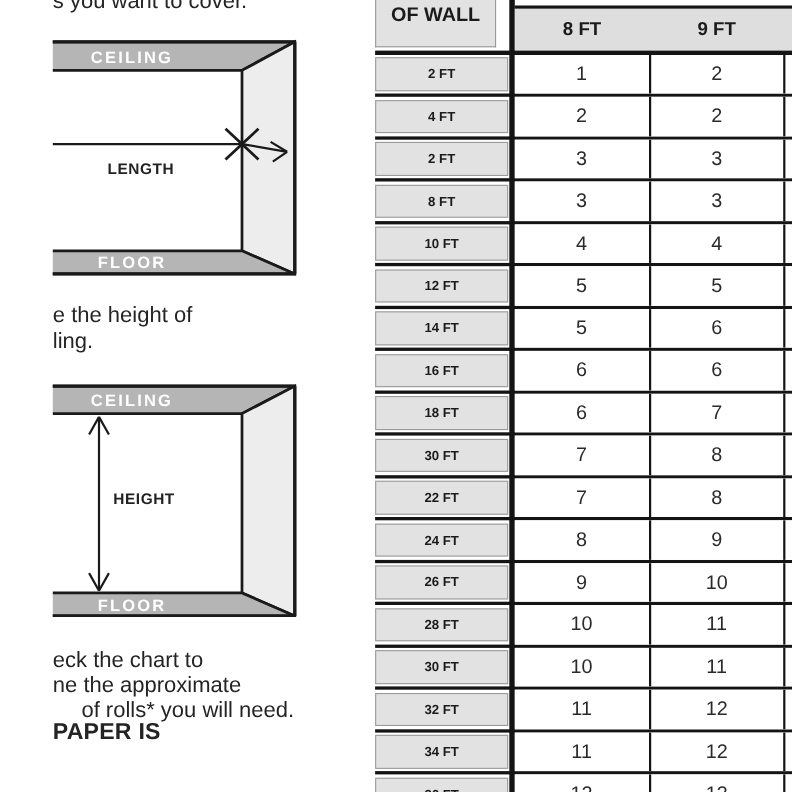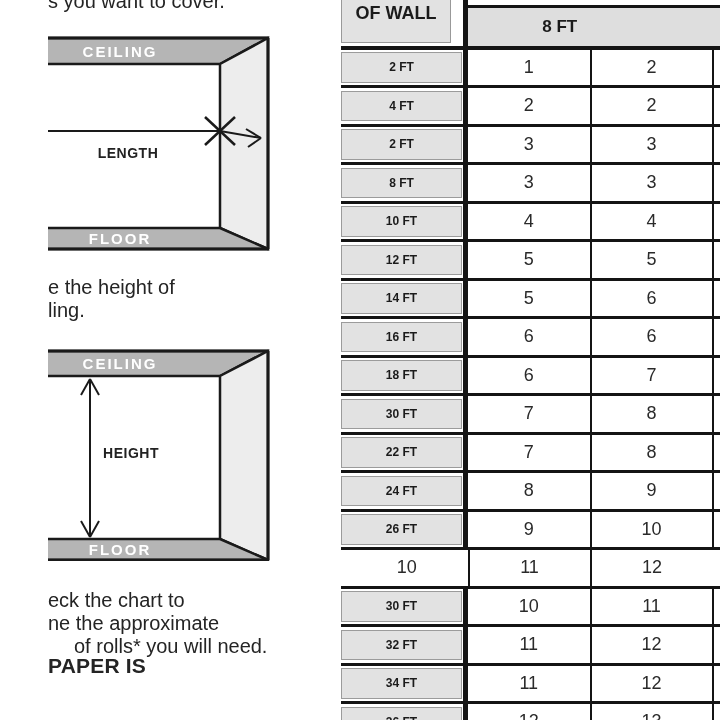--- a/index.html
+++ b/index.html
@@ -108,20 +108,21 @@
   </div>
 
   <div class="frag frag-bold">PAPER IS</div>
 
   <div class="tbl">
     <div class="vthick"></div>
     <div class="corner">OF WALL</div>
     <div class="hline-top"></div>
     <div class="hband">
       <div class="hcell">8 FT</div>
+      <div class="hcell">9 FT</div>
       <div class="hcell">10 FT</div>
     </div>
     <div class="hline-mid"></div>
     <div class="tbody">
   <div class="trow">
     <div class="tlabel-wrap">
       <div class="tlabel">2 FT</div>
     </div>
     <div class="tspacer"></div>
     <div class="tcell c1">1</div>
@@ -243,20 +244,23 @@
     <div class="tlabel-wrap">
       <div class="tlabel">26 FT</div>
     </div>
     <div class="tspacer"></div>
     <div class="tcell c1">9</div>
     <div class="tcell c2">10</div>
     <div class="tcell c3">11</div>
   </div>
 
   <div class="trow">
+    <div class="tlabel-wrap">
+      <div class="tlabel">28 FT</div>
+    </div>
     <div class="tspacer"></div>
     <div class="tcell c1">10</div>
     <div class="tcell c2">11</div>
     <div class="tcell c3">12</div>
   </div>
 
   <div class="trow">
     <div class="tlabel-wrap">
       <div class="tlabel">30 FT</div>
     </div>

